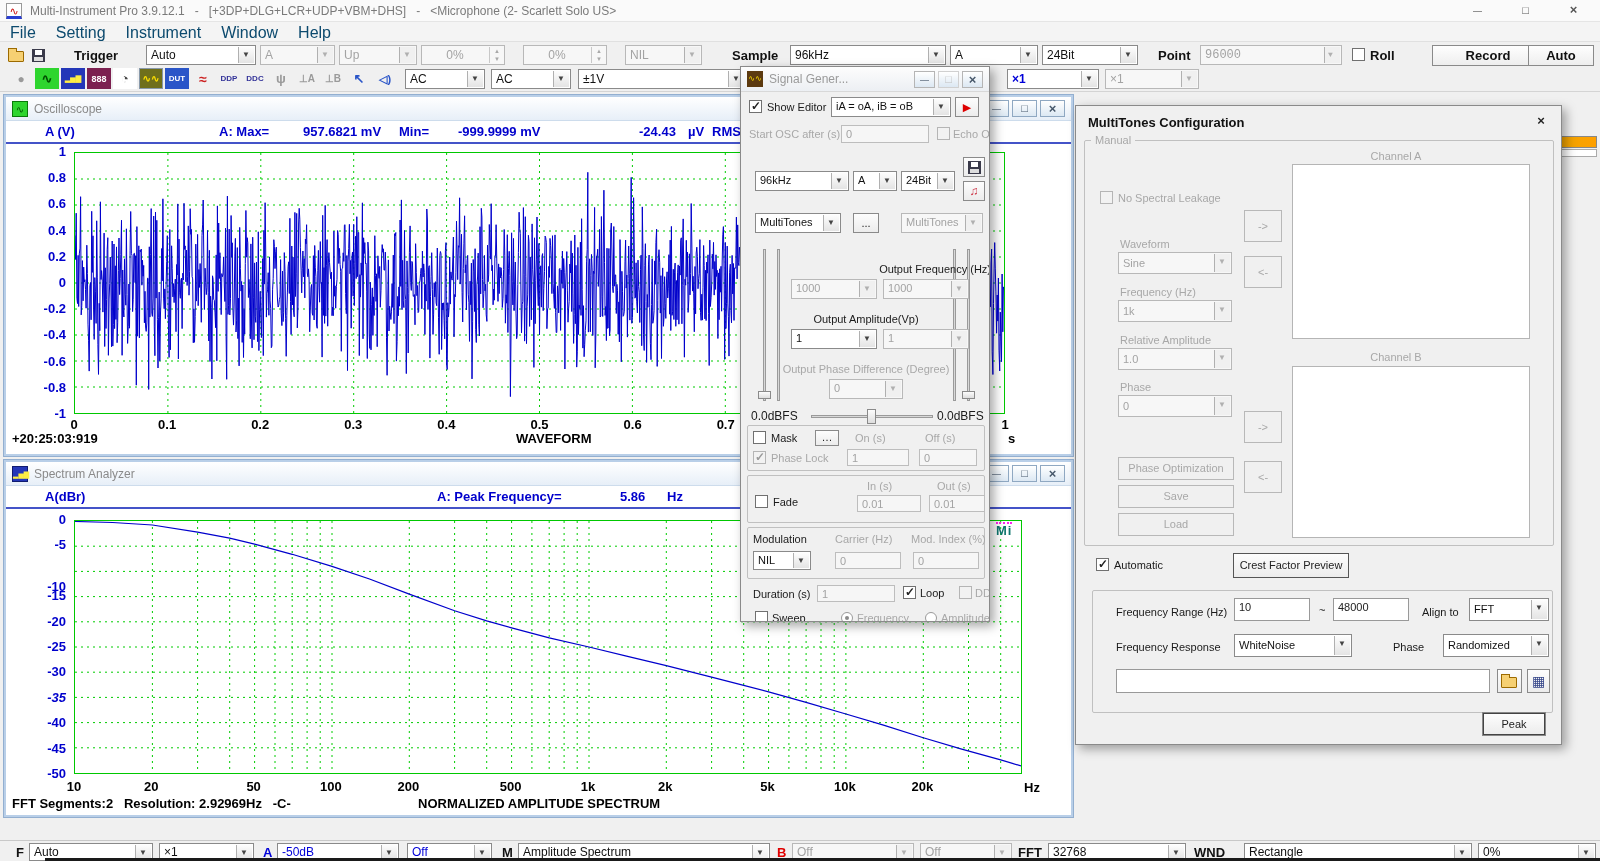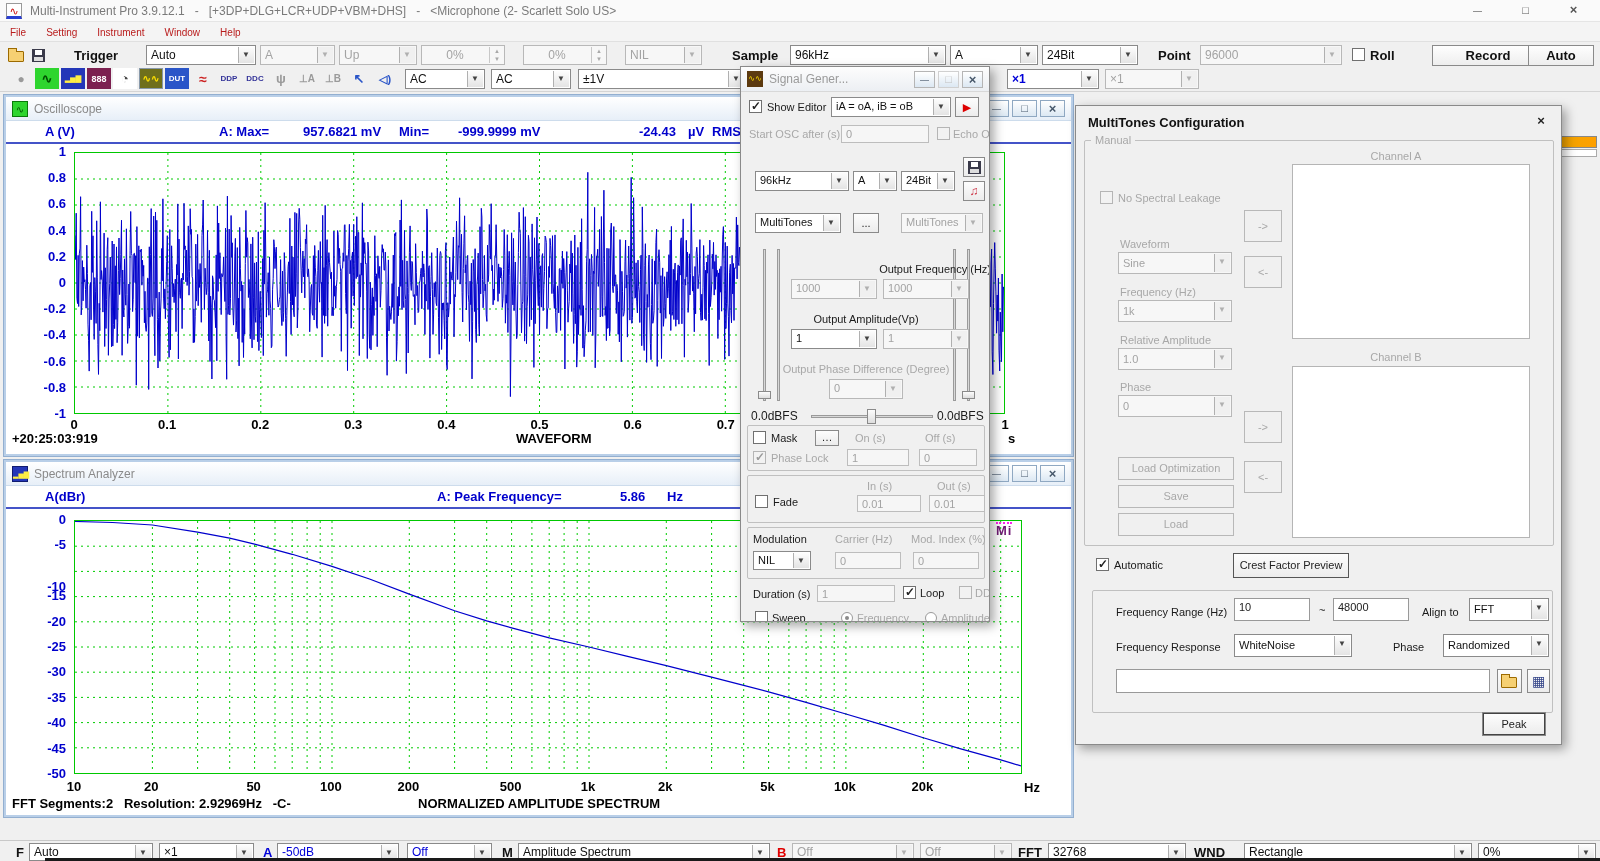--- a/index.html
+++ b/index.html
@@ -4,21 +4,21 @@
 <style>
 * { margin:0; padding:0; box-sizing:border-box; }
 html,body { width:1600px; height:861px; overflow:hidden; font-family:"Liberation Sans",sans-serif; background:#f0f0f0; }
 
 
 #titlebar { position:absolute; left:0; top:0; width:1600px; height:22px; background:#fafafa; border-bottom:1px solid #e5e5e5; }
 #app-icon { position:absolute; left:6px; top:3px; width:16px; height:16px; background:#fff; border:1px solid #999; color:#cc1111; font-size:11px; line-height:14px; text-align:center; border-bottom:3px solid #2b3fd0; }
 #title-text { position:absolute; left:30px; top:4px; font-size:12px; color:#7a7a7a; white-space:pre; }
 .capbtn { position:absolute; top:0; width:45px; height:21px; text-align:center; line-height:20px; color:#555; font-size:13px; }
 #menubar { position:absolute; left:0; top:22px; width:1600px; height:20px; background:#f4f4f4; border-bottom:1px solid #e0e0e0; }
-.mi { display:inline-block; padding:2px 10px; font-size:10px; color:#b91c1c; }
+.mi { display:inline-block; padding:2px 10px; font-size:16px; color:#0c4a6e; }
 
 
 #toolbar1 { position:absolute; left:0; top:44px; width:1600px; height:23px; background:#f0f0f0; }
 #toolbar2 { position:absolute; left:0; top:67px; width:1600px; height:25px; background:#f0f0f0; border-bottom:1px solid #d4d4d4; }
 .tlabel { position:absolute; top:4px; font-size:13px; font-weight:bold; color:#111; }
 .combo { position:absolute; background:#fff; border:1px solid #8a8a8a; height:20px; }
 .combo .ct { position:absolute; left:4px; top:2px; right:18px; font-size:12px; color:#111; overflow:hidden; white-space:pre; }
 .combo .ca { position:absolute; right:1px; top:1px; bottom:1px; width:16px; background:linear-gradient(#fdfdfd,#e4e4e4); border-left:1px solid #b0b0b0; }
 .combo .ca::after { content:"▼"; position:absolute; left:3px; top:3px; font-size:8px; color:#444; }
 .combo.dis { border-color:#b8b8b8; background:#f7f7f7; }
@@ -59,21 +59,21 @@
 .wbtn { width:25px; height:17px; border:1px solid #8fa8c2; background:linear-gradient(#ffffff,#dce8f3); text-align:center; line-height:15px; font-size:10px; color:#47586b; }
 .g-min::after { content:"—"; font-size:9px; }
 .g-max::after { content:"□"; font-size:11px; }
 .g-close::after { content:"×"; font-size:13px; font-weight:bold; }
 .statsrow { position:absolute; left:0; right:0; height:23px; background:#fff; border-bottom:2px solid #4453c8; }
 .bluestat { position:absolute; font-size:13px; font-weight:bold; color:#0000cc; white-space:pre; }
 .plot { position:absolute; border:1px solid #00c800; background:#fff; }
 .xt { position:absolute; font-size:13px; font-weight:bold; color:#000; }
 .yt { position:absolute; font-size:13px; font-weight:bold; color:#0000cc; }
 .footertxt { position:absolute; font-size:13px; font-weight:bold; color:#000; white-space:pre; }
-.milogo { position:absolute; font-size:13px; font-weight:bold; color:#701a75; letter-spacing:1px; border-top:2px dotted #ff22ee; line-height:13px; }
+.milogo { position:absolute; font-size:13px; font-weight:bold; color:#0f766e; letter-spacing:1px; border-top:2px dotted #ff22ee; line-height:13px; }
 
 
 .dlg { position:absolute; background:#f0f0f0; border:1px solid #8a8a8a; box-shadow:4px 4px 10px rgba(0,0,0,0.35); overflow:hidden; }
 .dlgtitle { position:absolute; left:0; top:0; right:0; height:25px; background:linear-gradient(#fdfdfd,#eceff3); border-bottom:1px solid #d8d8d8; }
 .lbl { position:absolute; font-size:11px; color:#1a1a1a; white-space:pre; }
 .lbl.dim { color:#a8a8a8; }
 .tin { position:absolute; background:#fff; border:1px solid #999; font-size:11px; color:#222; padding:2px 0 0 4px; white-space:pre; overflow:hidden; }
 .tin.dis { background:#f6f6f6; border-color:#bdbdbd; color:#a3a3a3; }
 .grp { position:absolute; border:1px solid #c0c0c0; border-radius:2px; }
 .grp .legend { position:absolute; top:-7px; left:6px; background:#f0f0f0; padding:0 4px; font-size:11px; color:#1a1a1a; white-space:pre; }
@@ -149,21 +149,21 @@
   </div>
   <div class="combo" style="left:950px;top:1px;width:88px;">
     <span class="ct">A</span>
       <span class="ca"></span>
   </div>
   <div class="combo" style="left:1042px;top:1px;width:96px;">
     <span class="ct">24Bit</span>
       <span class="ca"></span>
   </div>
   <span class="tlabel" style="left:1158px;">Point</span>
-  <div class="combo dis" style="left:1200px;top:1px;width:142px;">
+  <div class="combo dis" style="left:1200px;top:1px;width:142px;font-family:Liberation Mono, monospace;">
     <span class="ct">96000</span>
       <span class="ca"></span>
   </div>
   <span class="cbx" style="left:1352px;top:4px;"></span>
   <span class="tlabel" style="left:1370px;">Roll</span>
   <button class="pushbtn" style="left:1432px;top:1px;width:112px;height:21px;">Record</button>
   <button class="pushbtn" style="left:1528px;top:1px;width:66px;height:21px;">Auto</button>
 </div>
 
 <div id="toolbar2">
@@ -330,21 +330,21 @@
   <span class="xt" style="left:1018px;top:318px;">Hz</span>
   <span class="footertxt" style="left:6px;top:334px;">FFT Segments:2   Resolution: 2.92969Hz   -C-</span>
   <span class="footertxt" style="left:412px;top:334px;">NORMALIZED AMPLITUDE SPECTRUM</span>
 <div class="yt" style="left: 0px; top: 50px; width: 60px; text-align: right;">0</div>
     <div class="yt" style="left: 0px; top: 75.4px; width: 60px; text-align: right;">-5</div>
     <div class="yt" style="left: 0px; top: 100.8px; width: 60px; text-align: right; margin-top: 16px;">-10</div>
     <div class="yt" style="left: 0px; top: 126.2px; width: 60px; text-align: right;">-15</div>
     <div class="yt" style="left: 0px; top: 151.6px; width: 60px; text-align: right;">-20</div>
     <div class="yt" style="left: 0px; top: 177px; width: 60px; text-align: right;">-25</div>
     <div class="yt" style="left: 0px; top: 202.4px; width: 60px; text-align: right;">-30</div>
-    <div class="yt" style="left: 0px; top: 227.8px; width: 60px; text-align: right;">-35</div>
+    <div class="yt" style="left: 0px; top: 227.8px; width: 60px; text-align: right; font-style: italic;">-35</div>
     <div class="yt" style="left: 0px; top: 253.2px; width: 60px; text-align: right;">-40</div>
     <div class="yt" style="left: 0px; top: 278.6px; width: 60px; text-align: right;">-45</div>
     <div class="yt" style="left: 0px; top: 304px; width: 60px; text-align: right;">-50</div>
     <div class="xt" style="left: 48px; top: 317px; width: 40px; text-align: center;">10</div>
     <div class="xt" style="left: 125.358px; top: 317px; width: 40px; text-align: center;">20</div>
     <div class="xt" style="left: 227.62px; top: 317px; width: 40px; text-align: center;">50</div>
     <div class="xt" style="left: 304.979px; top: 317px; width: 40px; text-align: center;">100</div>
     <div class="xt" style="left: 382.337px; top: 317px; width: 40px; text-align: center;">200</div>
     <div class="xt" style="left: 484.599px; top: 317px; width: 40px; text-align: center;">500</div>
     <div class="xt" style="left: 561.957px; top: 317px; width: 40px; text-align: center;">1k</div>
@@ -504,21 +504,21 @@
   </div>
   <span class="lbl dim" style="left:44px;top:275px;">Phase</span>
   <div class="combo dis" style="left:42px;top:289px;width:114px;height:22px;">
     <span class="ct" style="font-size:11px;top:4px;">0</span>
       <span class="ca"></span>
   </div>
   <span class="lbl dim" style="left:240px;top:245px;width:160px;text-align:center;">Channel B</span>
   <div class="listbox" style="left:216px;top:260px;width:238px;height:172px;"></div>
   <span class="smbtn dim" style="left:168px;top:305px;width:38px;height:32px;line-height:30px;">-&gt;</span>
   <span class="smbtn dim" style="left:168px;top:355px;width:38px;height:32px;line-height:30px;">&lt;-</span>
-  <span class="smbtn dim" style="left:42px;top:351px;width:116px;height:23px;line-height:21px;">Load Optimization</span>
+  <span class="smbtn dim" style="left:42px;top:351px;width:116px;height:23px;line-height:21px;">Phase Optimization</span>
   <span class="smbtn dim" style="left:42px;top:379px;width:116px;height:23px;line-height:21px;">Save</span>
   <span class="smbtn dim" style="left:42px;top:407px;width:116px;height:23px;line-height:21px;">Load</span>
   <span class="cbx on" style="left:20px;top:452px;"></span>
   <span class="lbl" style="left:38px;top:453px;">Automatic</span>
   <span class="smbtn" style="left:157px;top:447px;width:116px;height:25px;line-height:23px;border-color:#555;">Crest Factor Preview</span>
   <div class="grp" style="left:16px;top:484px;width:461px;height:123px;"></div>
   <span class="lbl" style="left:40px;top:500px;">Frequency Range (Hz)</span>
   <div class="tin" style="left:158px;top:492px;width:76px;height:23px;">10</div>
   <span class="lbl" style="left:243px;top:498px;">~</span>
   <div class="tin" style="left:257px;top:492px;width:76px;height:23px;">48000</div>

